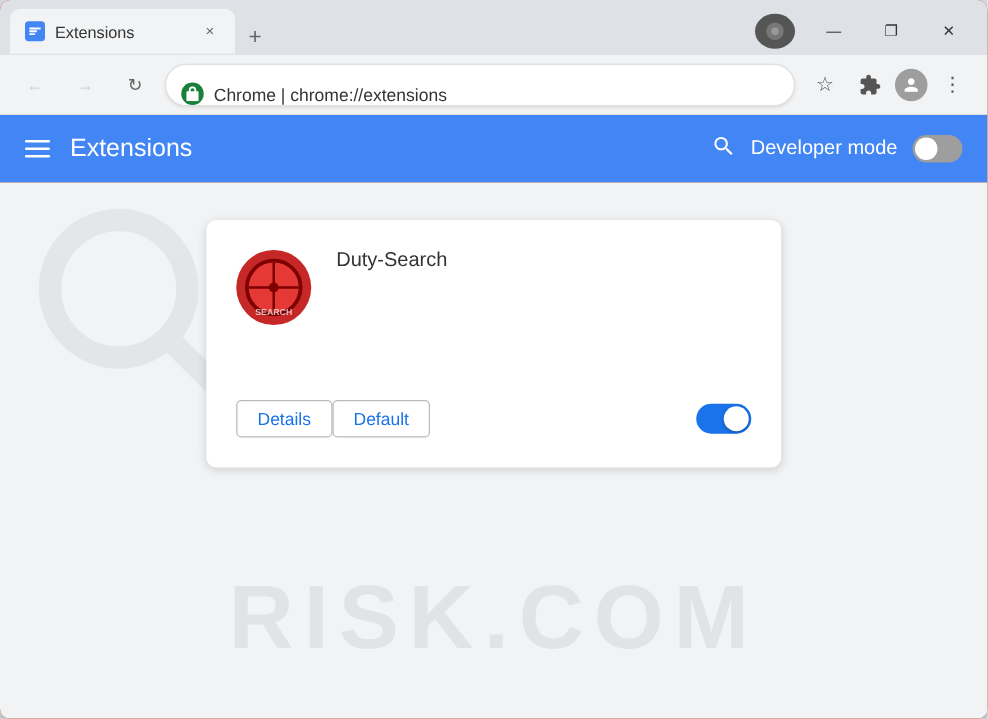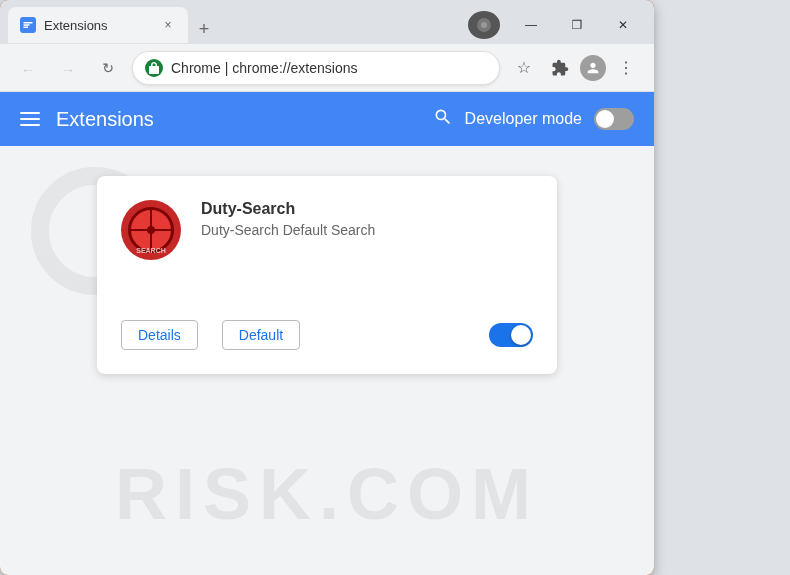--- a/index.html
+++ b/index.html
@@ -6,21 +6,21 @@
     body {
       font-family: 'Segoe UI', Arial, sans-serif;
       background: #dee1e6;
       width: 790px;
       height: 575px;
       overflow: hidden;
     }
 
     
     .browser-window {
-      width: 654px;
+      width: 790px;
       height: 575px;
       background: #c2410c;
       border-radius: 8px;
       overflow: hidden;
       display: flex;
       flex-direction: column;
       box-shadow: 0 4px 12px rgba(0,0,0,0.3);
     }
 
     
@@ -139,21 +139,21 @@
       font-size: 14px;
     }
     .nav-btn.disabled { color: #ccc; cursor: default; }
 
     .address-bar {
       flex: 1;
       height: 34px;
       background: white;
       border-radius: 20px;
       display: flex;
-      align-items: center;
+      align-items: flex-end;
       padding: 0 12px;
       gap: 8px;
       border: 1px solid #e0e0e0;
       box-shadow: 0 1px 3px rgba(0,0,0,0.1);
     }
 
     .address-icon {
       width: 18px;
       height: 18px;
       border-radius: 50%;
@@ -338,34 +338,34 @@
       justify-content: center;
       flex-shrink: 0;
       overflow: hidden;
       position: relative;
     }
 
     .ext-info {}
 
     .ext-name {
       font-size: 16px;
-      font-weight: 700;
+      font-weight: 400;
       color: #333;
       margin-bottom: 4px;
     }
 
     .ext-desc {
       font-size: 14px;
       color: #666;
     }
 
     .ext-card-bottom {
       display: flex;
       align-items: center;
-      gap: 24px;
+      gap: 0;
     }
 
     .ext-btn {
       padding: 6px 16px;
       border: 1.5px solid #bbb;
       border-radius: 4px;
       background: white;
       font-size: 14px;
       color: #1a73e8;
       cursor: pointer;
@@ -497,21 +497,20 @@
               <div style="position:absolute;width:100%;height:2px;background:#7f0000;"></div>
               <div style="position:absolute;height:100%;width:2px;background:#7f0000;"></div>
               <div style="width:8px;height:8px;border-radius:50%;background:#7f0000;z-index:1;"></div>
             </div>
             <div style="position:absolute;bottom:4px;left:50%;transform:translateX(-50%);font-size:7px;color:rgba(255,255,255,0.7);font-weight:bold;white-space:nowrap;">SEARCH</div>
           </div>
         </div>
 
         <div class="ext-info">
           <div class="ext-name">Duty-Search</div>
-          <div class="ext-desc">Duty-Search Default Search</div>
         </div>
       </div>
       <div class="ext-card-bottom">
         <button class="ext-btn">Details</button>
         <button class="ext-btn">Default</button>
         <div class="ext-toggle"></div>
       </div>
     </div>
   </div>
 

